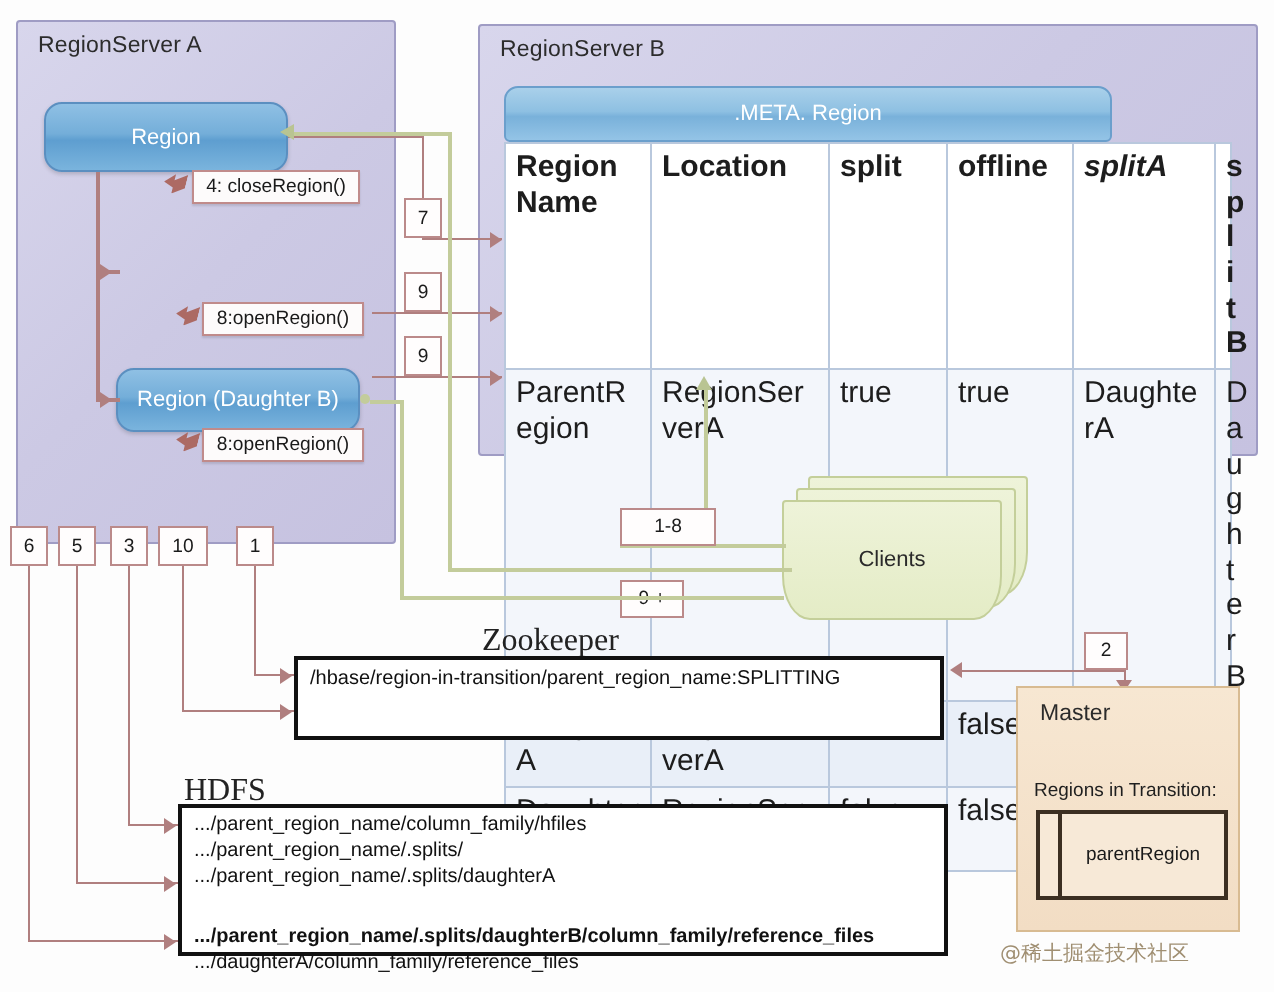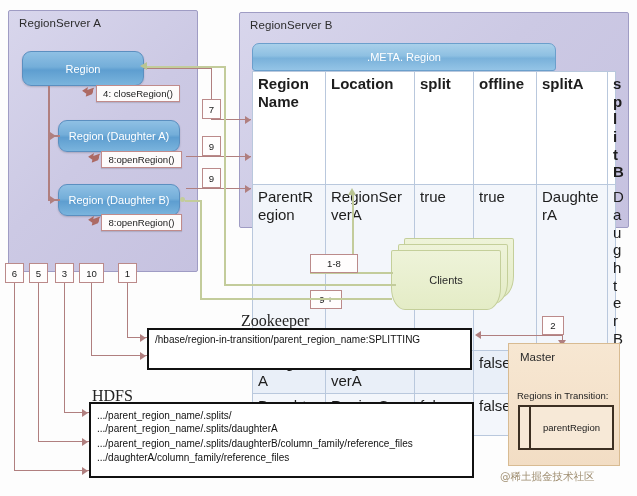--- a/index.html
+++ b/index.html
@@ -164,23 +164,20 @@
 <div id="stage">
 
   <div class="abs panel" style="left:8px;top:10px;width:190px;height:262px;">
     <div class="panel-title">RegionServer A</div>
   </div>
 
   <div class="abs region-box" style="left:22px;top:51px;width:122px;height:35px;">
     <span>Region</span>
   </div>
 
-  <div class="abs region-box" style="left:58px;top:120px;width:122px;height:32px;">
-    <span>Region (Daughter A)</span>
-  </div>
 
   <div class="abs region-box" style="left:58px;top:184px;width:122px;height:32px;">
     <span>Region (Daughter B)</span>
   </div>
 
   <div class="abs vline" style="left:48px;top:86px;width:1.6px;height:115px;"></div>
   <div class="abs hline" style="left:48px;top:135px;width:12px;height:1.6px;"></div>
   <div class="abs arw arw-r" style="left:50px;top:132px;"></div>
   <div class="abs hline" style="left:48px;top:199px;width:12px;height:1.6px;"></div>
   <div class="abs arw arw-r" style="left:50px;top:196px;"></div>
@@ -209,21 +206,21 @@
   </div>
 
   <div class="abs" style="left:252px;top:71px;width:364px;height:116px;">
     <table class="meta-table">
       <thead>
         <tr>
           <th style="width:62px;">Region Name</th>
           <th style="width:78px;">Location</th>
           <th style="width:48px;">split</th>
           <th style="width:52px;">offline</th>
-          <th style="width:60px;">splitA</th>
+          <th style="width:60px;font-style:italic;">splitA</th>
           <th>splitB</th>
         </tr>
       </thead>
       <tbody>
         <tr>
           <td>ParentRegion</td>
           <td>RegionServerA</td>
           <td>true</td>
           <td>true</td>
           <td>DaughterA</td>
@@ -332,23 +329,24 @@
 
   <div class="abs sec-label" style="left:241px;top:312px;"><span>Zookeeper</span></div>
 
   <div class="abs hard-box" style="left:147px;top:328px;width:325px;height:42px;padding-top:5px;">
     <div class="line">/hbase/region-in-transition/parent_region_name:SPLITTING</div>
   </div>
 
   <div class="abs sec-label" style="left:92px;top:387px;"><span>HDFS</span></div>
 
   <div class="abs hard-box" style="left:89px;top:402px;width:385px;height:76px;padding-top:4px;">
+    <div class="line">.../parent_region_name/column_family/hfiles</div>
     <div class="line" style="margin-top:3px;">.../parent_region_name/.splits/</div>
     <div class="line" style="margin-top:3px;">.../parent_region_name/.splits/daughterA</div>
-    <div class="line" style="margin-top:5px;">.../parent_region_name/.splits/daughterB/column_family/reference_files</div>
+    <div class="line" style="margin-top:19px;font-weight:bold;">.../parent_region_name/.splits/daughterB/column_family/reference_files</div>
     <div class="line" style="margin-top:3px;">.../daughterA/column_family/reference_files</div>
   </div>
 
   <div class="abs chip" style="left:542px;top:316px;width:22px;height:19px;">
     <span>2</span>
   </div>
   <div class="abs hline" style="left:481px;top:335px;width:82px;"></div>
   <div class="abs arw arw-l" style="left:475px;top:331px;"></div>
   <div class="abs vline" style="left:562px;top:335px;height:7px;"></div>
   <div class="abs arw arw-d" style="left:558px;top:340px;"></div>

